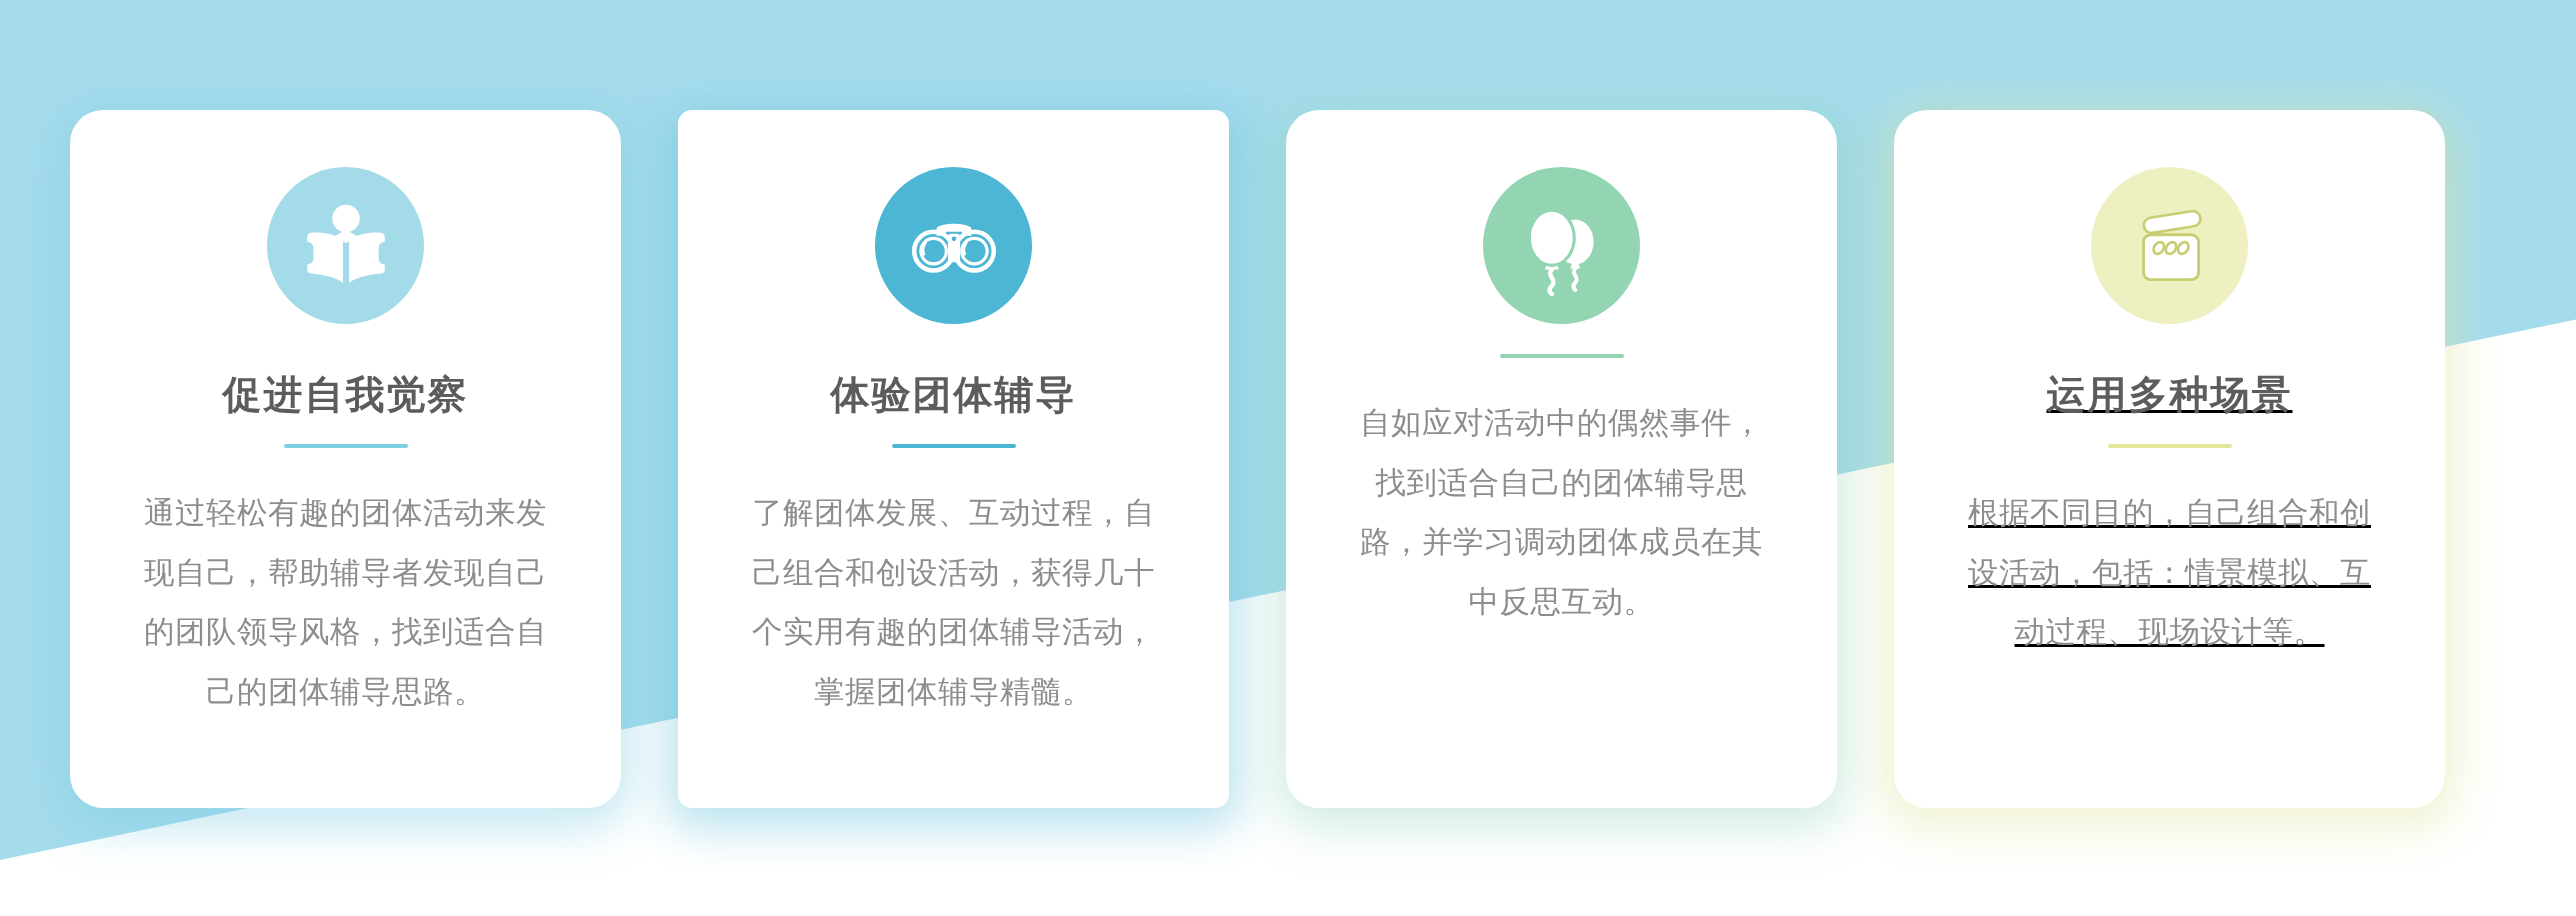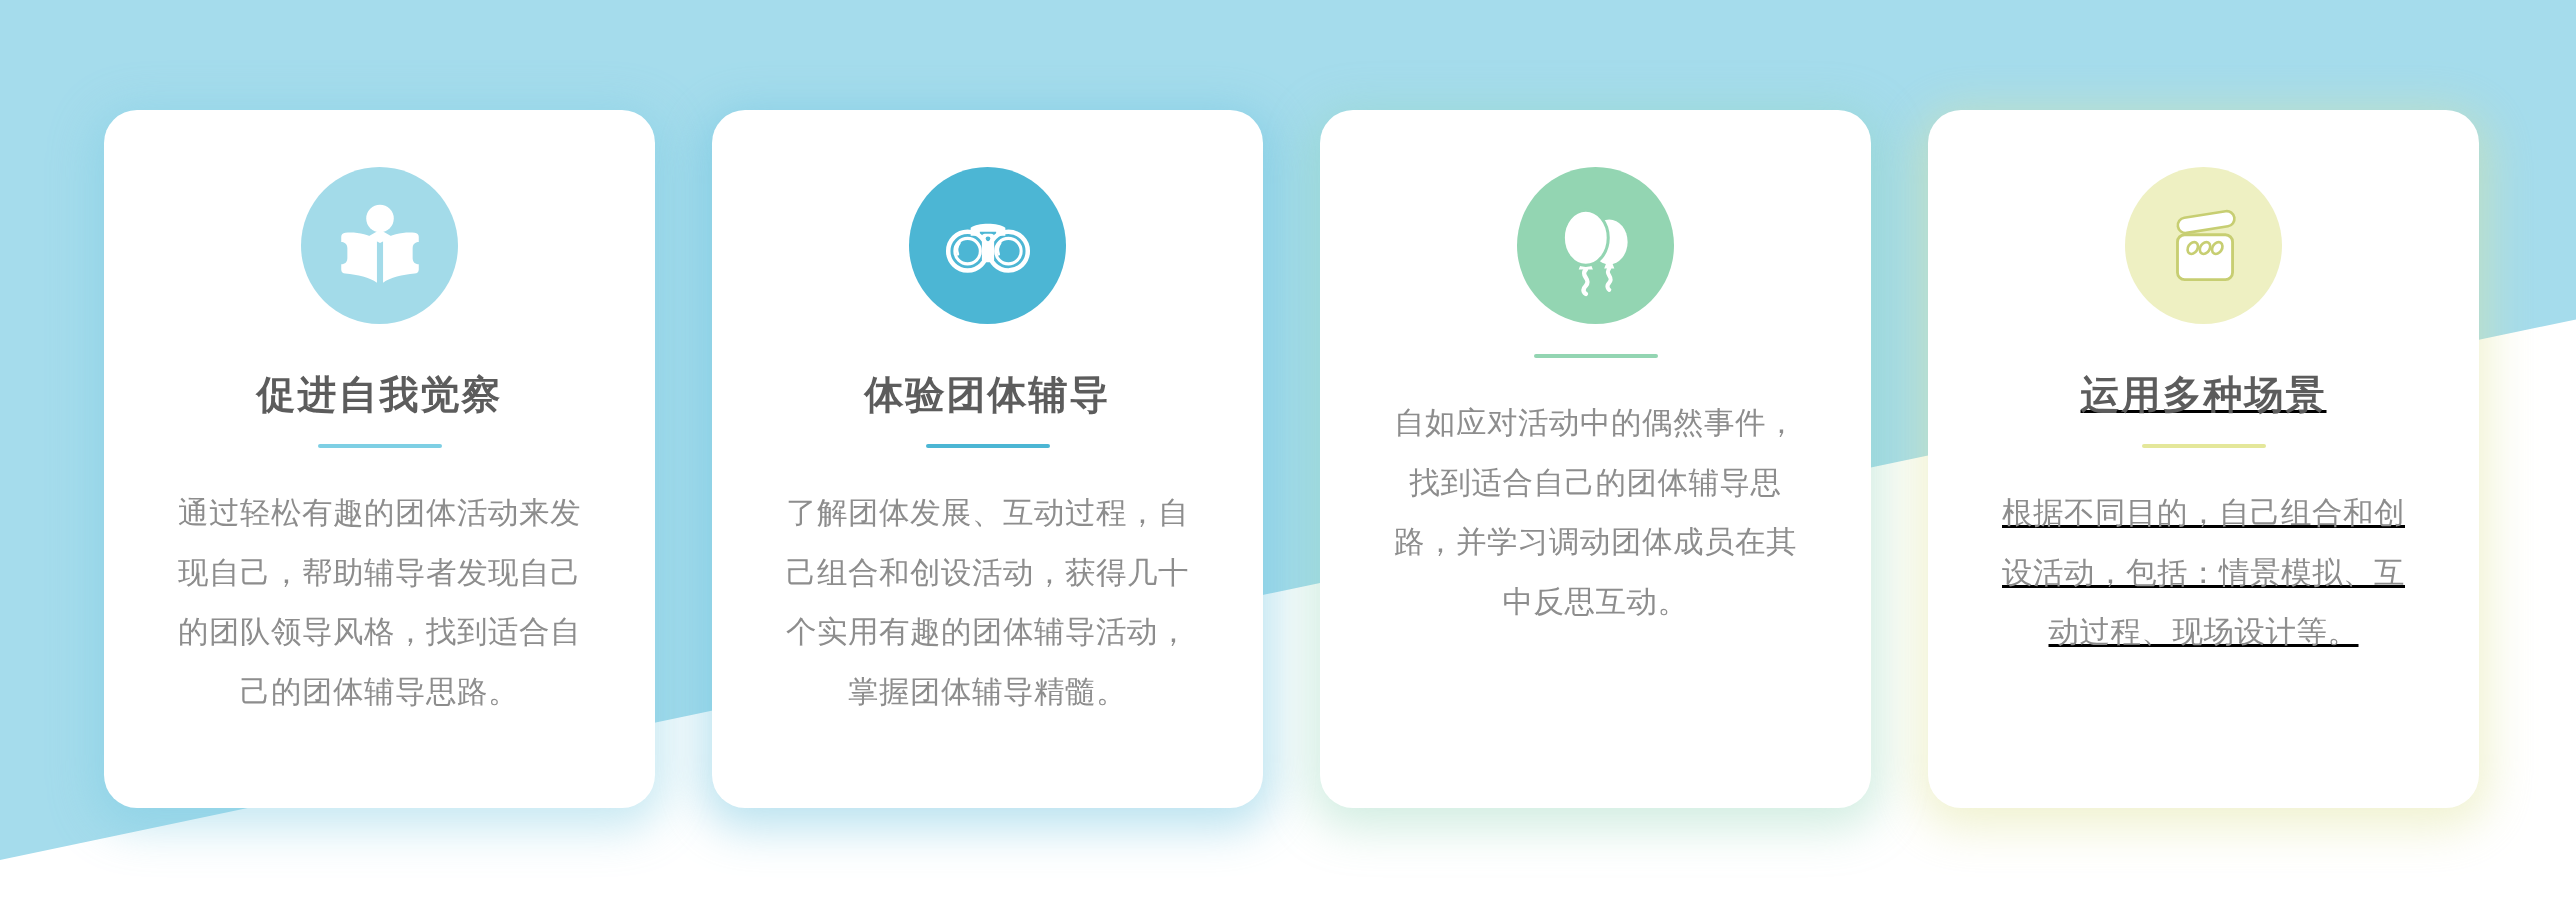--- a/index.html
+++ b/index.html
@@ -32,39 +32,39 @@
   
   #cards-row {
     position: absolute;
     left: 0;
     top: 0;
     width: 2576px;
     height: 680px;
     display: flex;
     justify-content: flex-start;
     align-items: flex-start;
-    padding-left: 104px;
+    padding-left: 70px;
     padding-top: 110px;
     gap: 57px;
   }
 
   .card {
     position: relative;
     width: 551px;
     height: 698px;
     background: #ffffff;
     border-radius: 33px;
     display: flex;
     flex-direction: column;
     align-items: center;
     padding-top: 57px;
   }
 
   .card.glow-blue    { box-shadow: 0 9.8px 45px 9.8px rgba(120, 200, 225, 0.42); }
-  .card.glow-blue2   { box-shadow: 0 9.8px 45px 9.8px rgba(100, 190, 220, 0.45); }
+  .card.glow-blue2   { box-shadow: 0 9.8px 45px 9.8px rgba(100, 190, 220, 0.45); border-radius: 14px; }
   .card.glow-green   { box-shadow: 0 9.8px 45px 9.8px rgba(140, 210, 180, 0.40); }
   .card.glow-yellow  { box-shadow: 0 9.8px 45px 9.8px rgba(222, 226, 150, 0.45); text-decoration: underline; }
 
   .card-icon-wrap {
     width: 157px;
     height: 157px;
     border-radius: 50%;
     display: flex;
     align-items: center;
     justify-content: center;

